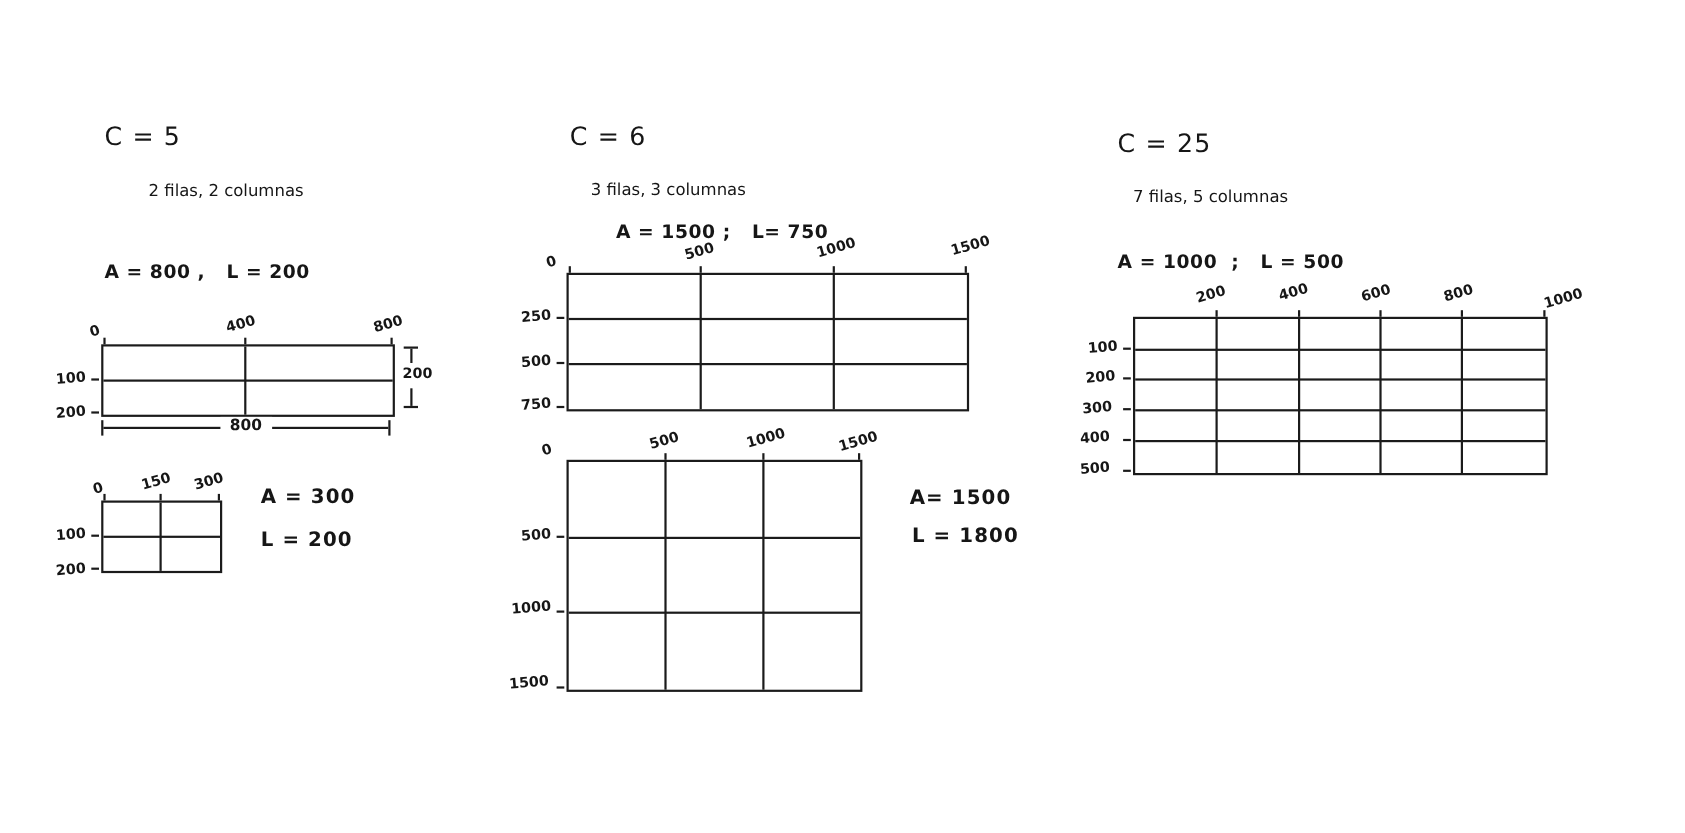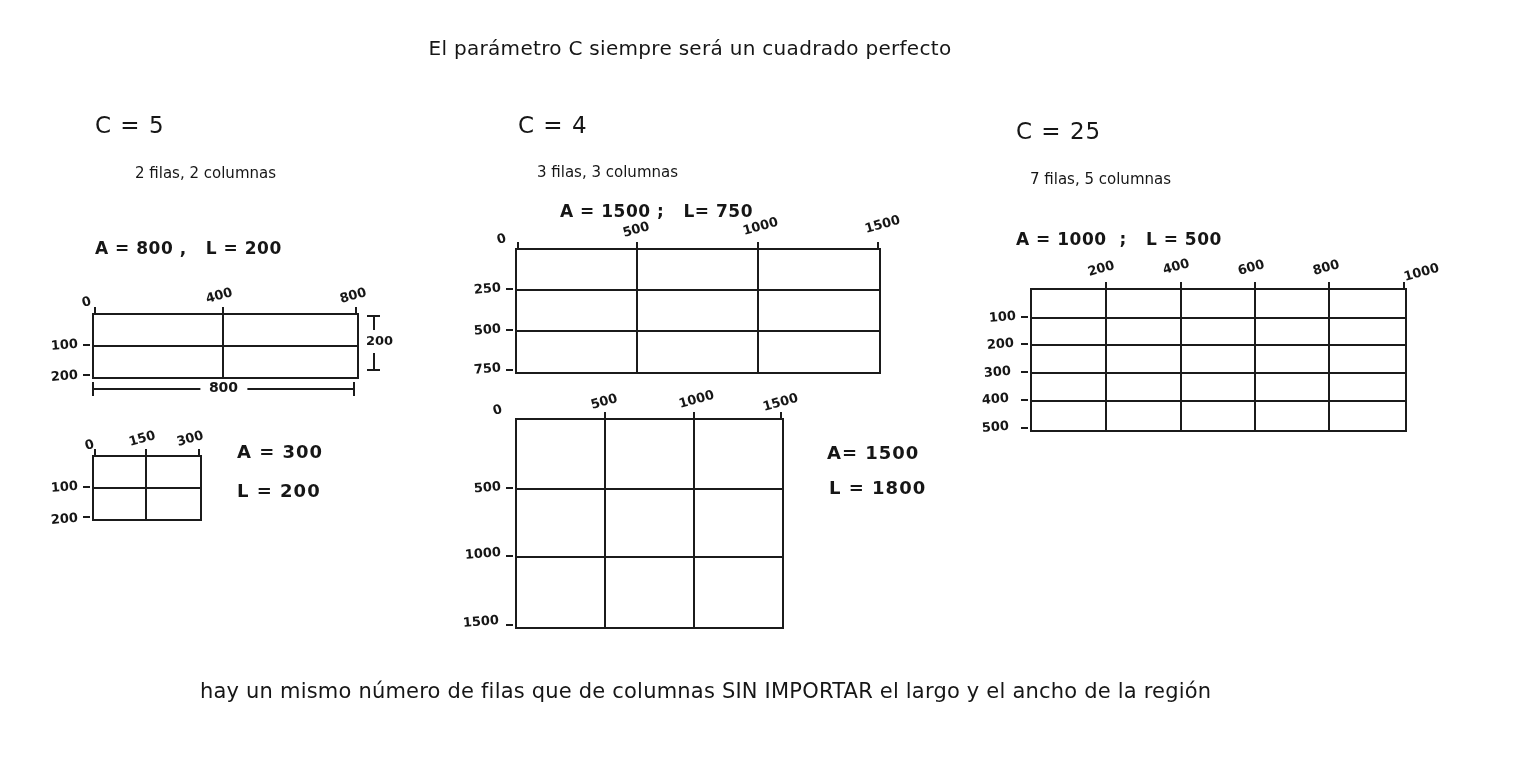--- a/index.html
+++ b/index.html
@@ -24,21 +24,20 @@
           text-align:right; transform:rotate(-5deg); }
   .dimlab { position:absolute; font-size:13px; font-weight:bold; }
   .ink { background:#1b1b1b; }
   .footer { font-size:21px; letter-spacing:.2px; white-space:nowrap; }
 </style>
 </head>
 <body>
 
 <div class="canvas">
 
-  <div class="abs title" style="left:380px;top:36px;width:620px;text-align:center;">El parámetro C siempre será un cuadrado perfecto</div>
 
   <div class="abs clabel" style="left:95px;top:112px;">C = 5</div>
   <div class="abs sub" style="left:135px;top:164px;">2 filas, 2 columnas</div>
   <div class="abs params" style="left:95px;top:238px;">A = 800 ,   L = 200</div>
 
   <div class="grid" style="left:92px;top:313px;width:263px;height:62px;">
     <div class="vline" style="left:128px;"></div>
     <div class="hline" style="top:30px;"></div>
     <div class="t-top" style="left:0;"></div>
     <div class="t-top" style="left:128px;"></div>
@@ -77,21 +76,21 @@
     <div class="t-left" style="top:59px;"></div>
     <span class="xlab" style="left:-7px;top:-19px;">0</span>
     <span class="xlab" style="left:37px;top:-23px;">150</span>
     <span class="xlab" style="left:85px;top:-23px;">300</span>
     <span class="ylab" style="left:-46px;top:22px;width:30px;">100</span>
     <span class="ylab" style="left:-46px;top:54px;width:30px;">200</span>
   </div>
   <div class="abs sidelab" style="left:237px;top:441px;">A = 300</div>
   <div class="abs sidelab" style="left:237px;top:480px;">L = 200</div>
 
-  <div class="abs clabel" style="left:518px;top:112px;">C = 4</div>
+  <div class="abs clabel" style="left:518px;top:112px;">C = 6</div>
   <div class="abs sub" style="left:537px;top:163px;">3 filas, 3 columnas</div>
   <div class="abs params" style="left:560px;top:201px;">A = 1500 ;   L= 750</div>
 
   <div class="grid" style="left:515px;top:248px;width:362px;height:122px;">
     <div class="vline" style="left:119px;"></div>
     <div class="vline" style="left:240px;"></div>
     <div class="hline" style="top:39px;"></div>
     <div class="hline" style="top:80px;"></div>
     <div class="t-top" style="left:0;"></div>
     <div class="t-top" style="left:119px;"></div>
@@ -159,15 +158,14 @@
     <span class="xlab" style="left:208px;top:-27px;">600</span>
     <span class="xlab" style="left:283px;top:-27px;">800</span>
     <span class="xlab" style="left:374px;top:-21px;">1000</span>
     <span class="ylab" style="left:-48px;top:19px;width:32px;">100</span>
     <span class="ylab" style="left:-50px;top:46px;width:32px;">200</span>
     <span class="ylab" style="left:-53px;top:74px;width:32px;">300</span>
     <span class="ylab" style="left:-55px;top:101px;width:32px;">400</span>
     <span class="ylab" style="left:-55px;top:129px;width:32px;">500</span>
   </div>
 
-  <div class="abs footer" style="left:200px;top:679px;">hay un mismo número de filas que de columnas SIN IMPORTAR el largo y el ancho de la región</div>
 
 </div>
 
 </body></html>

